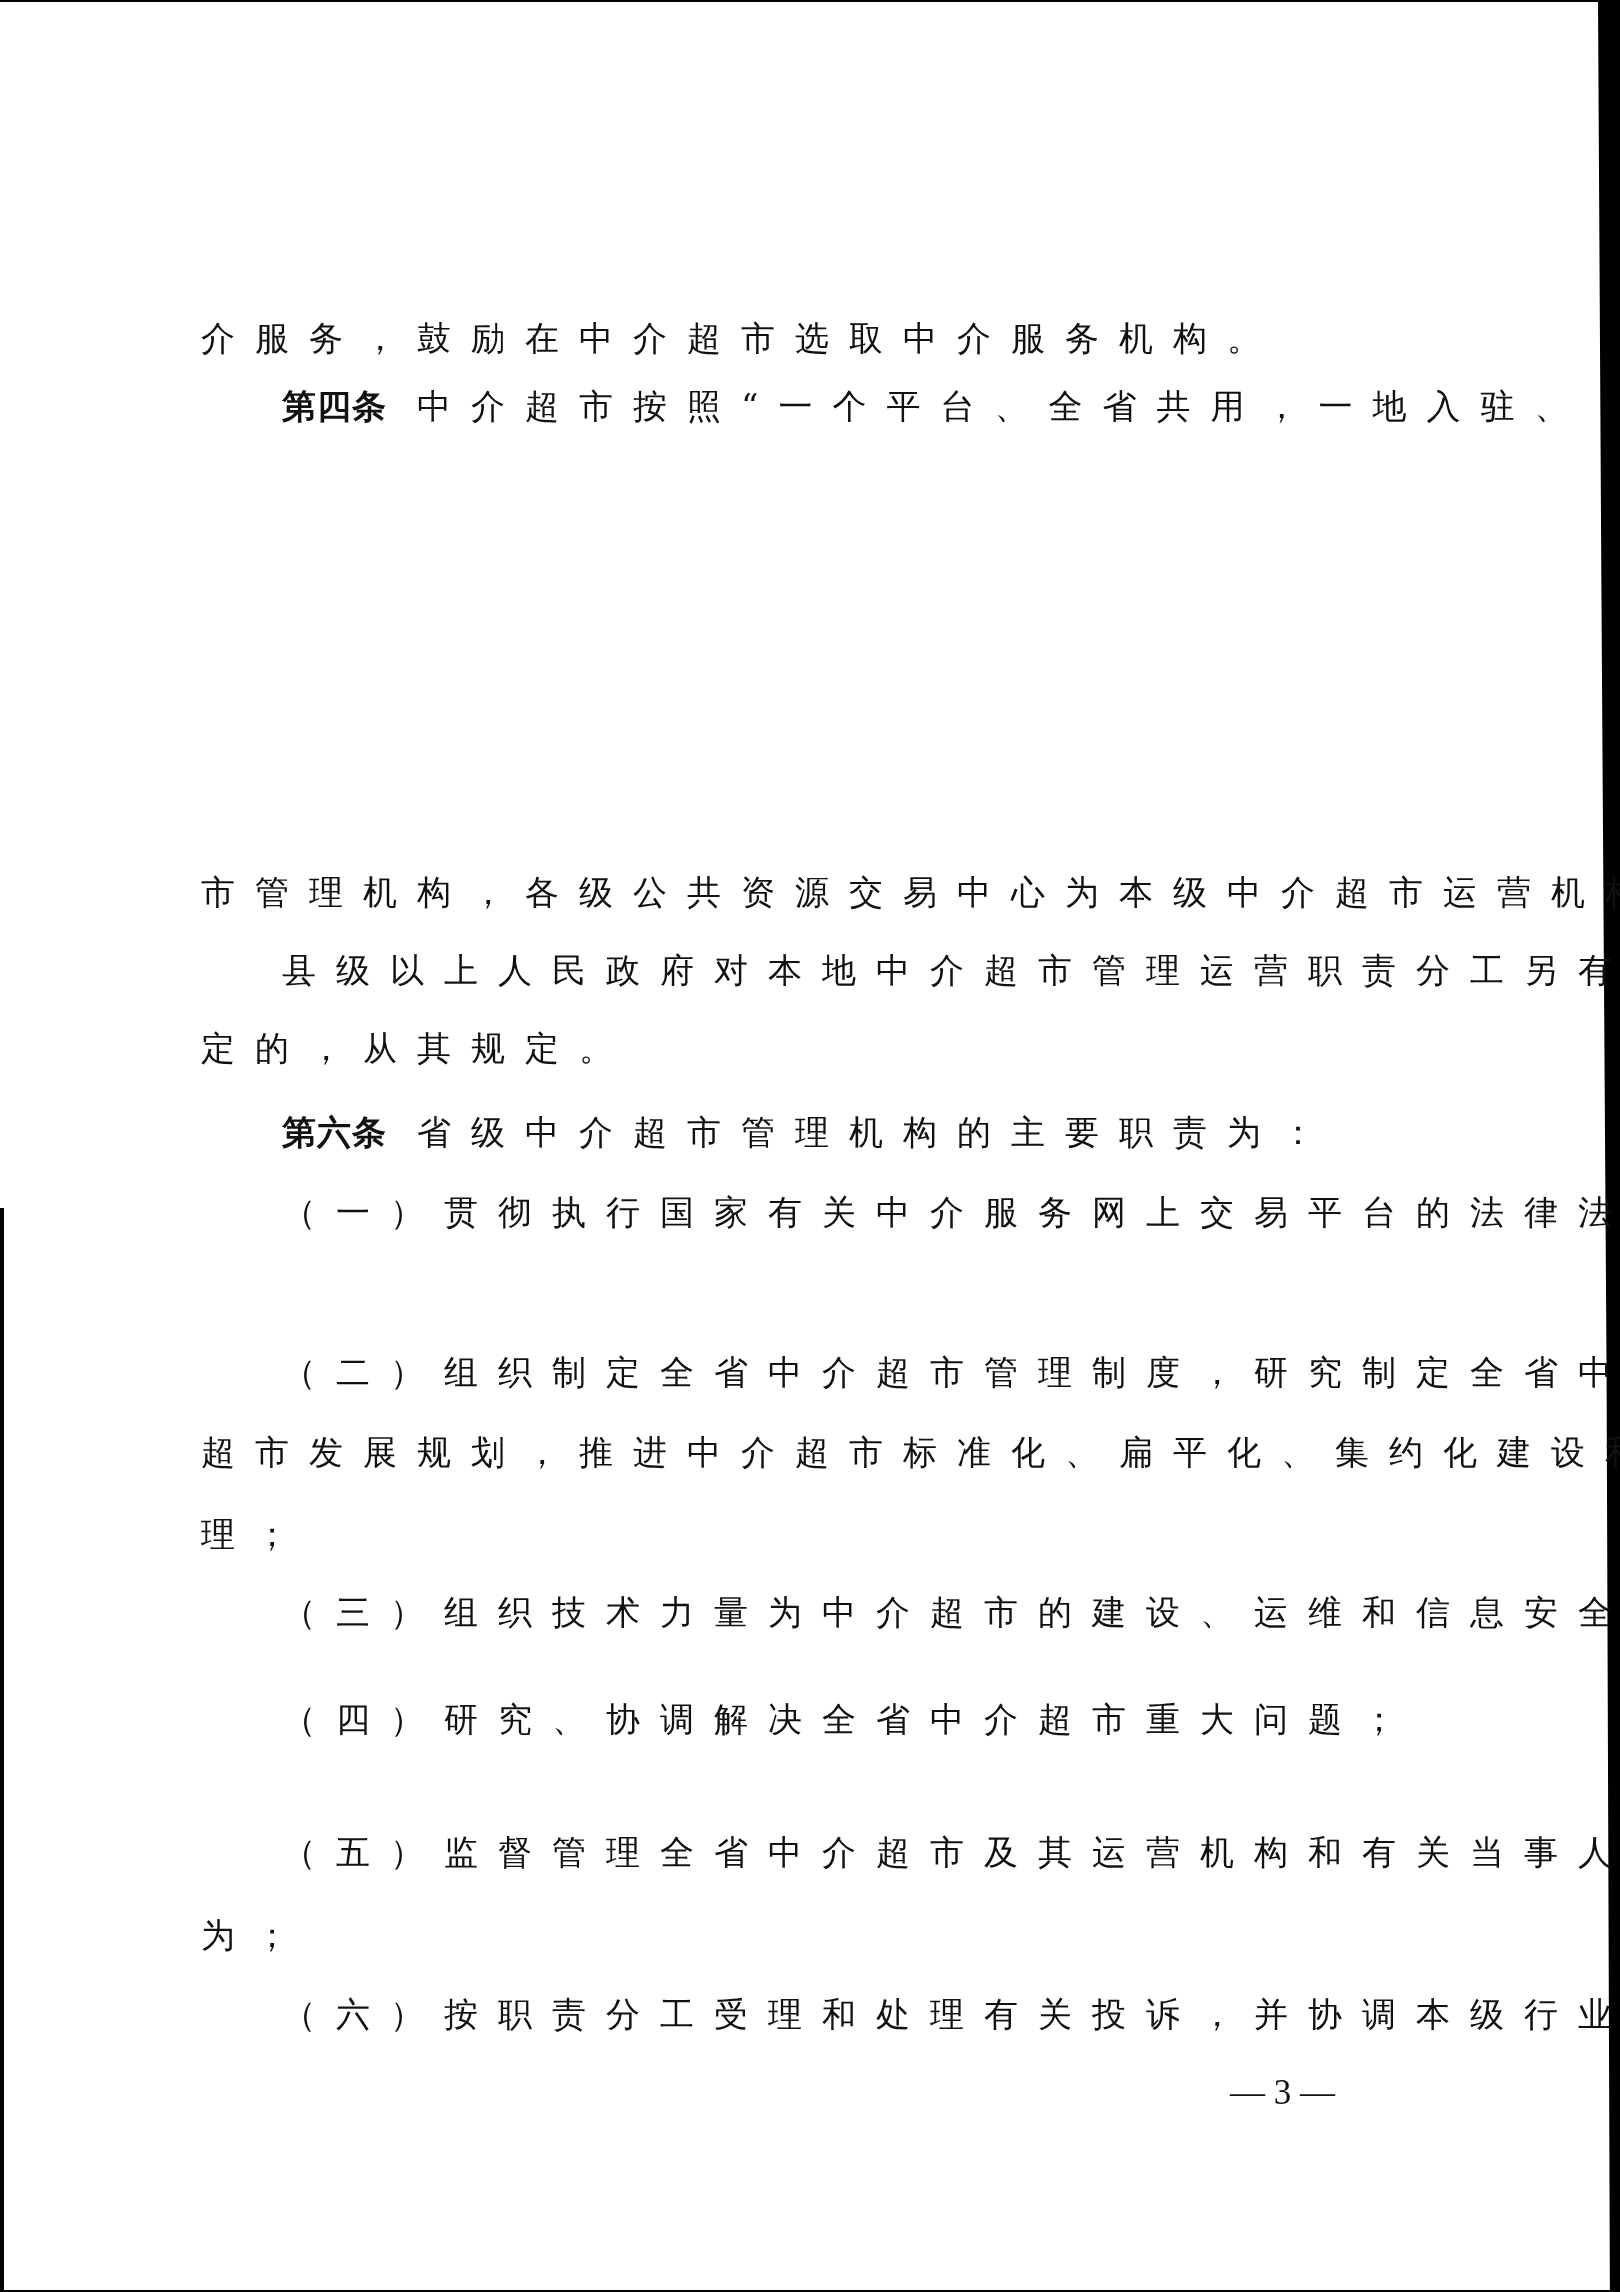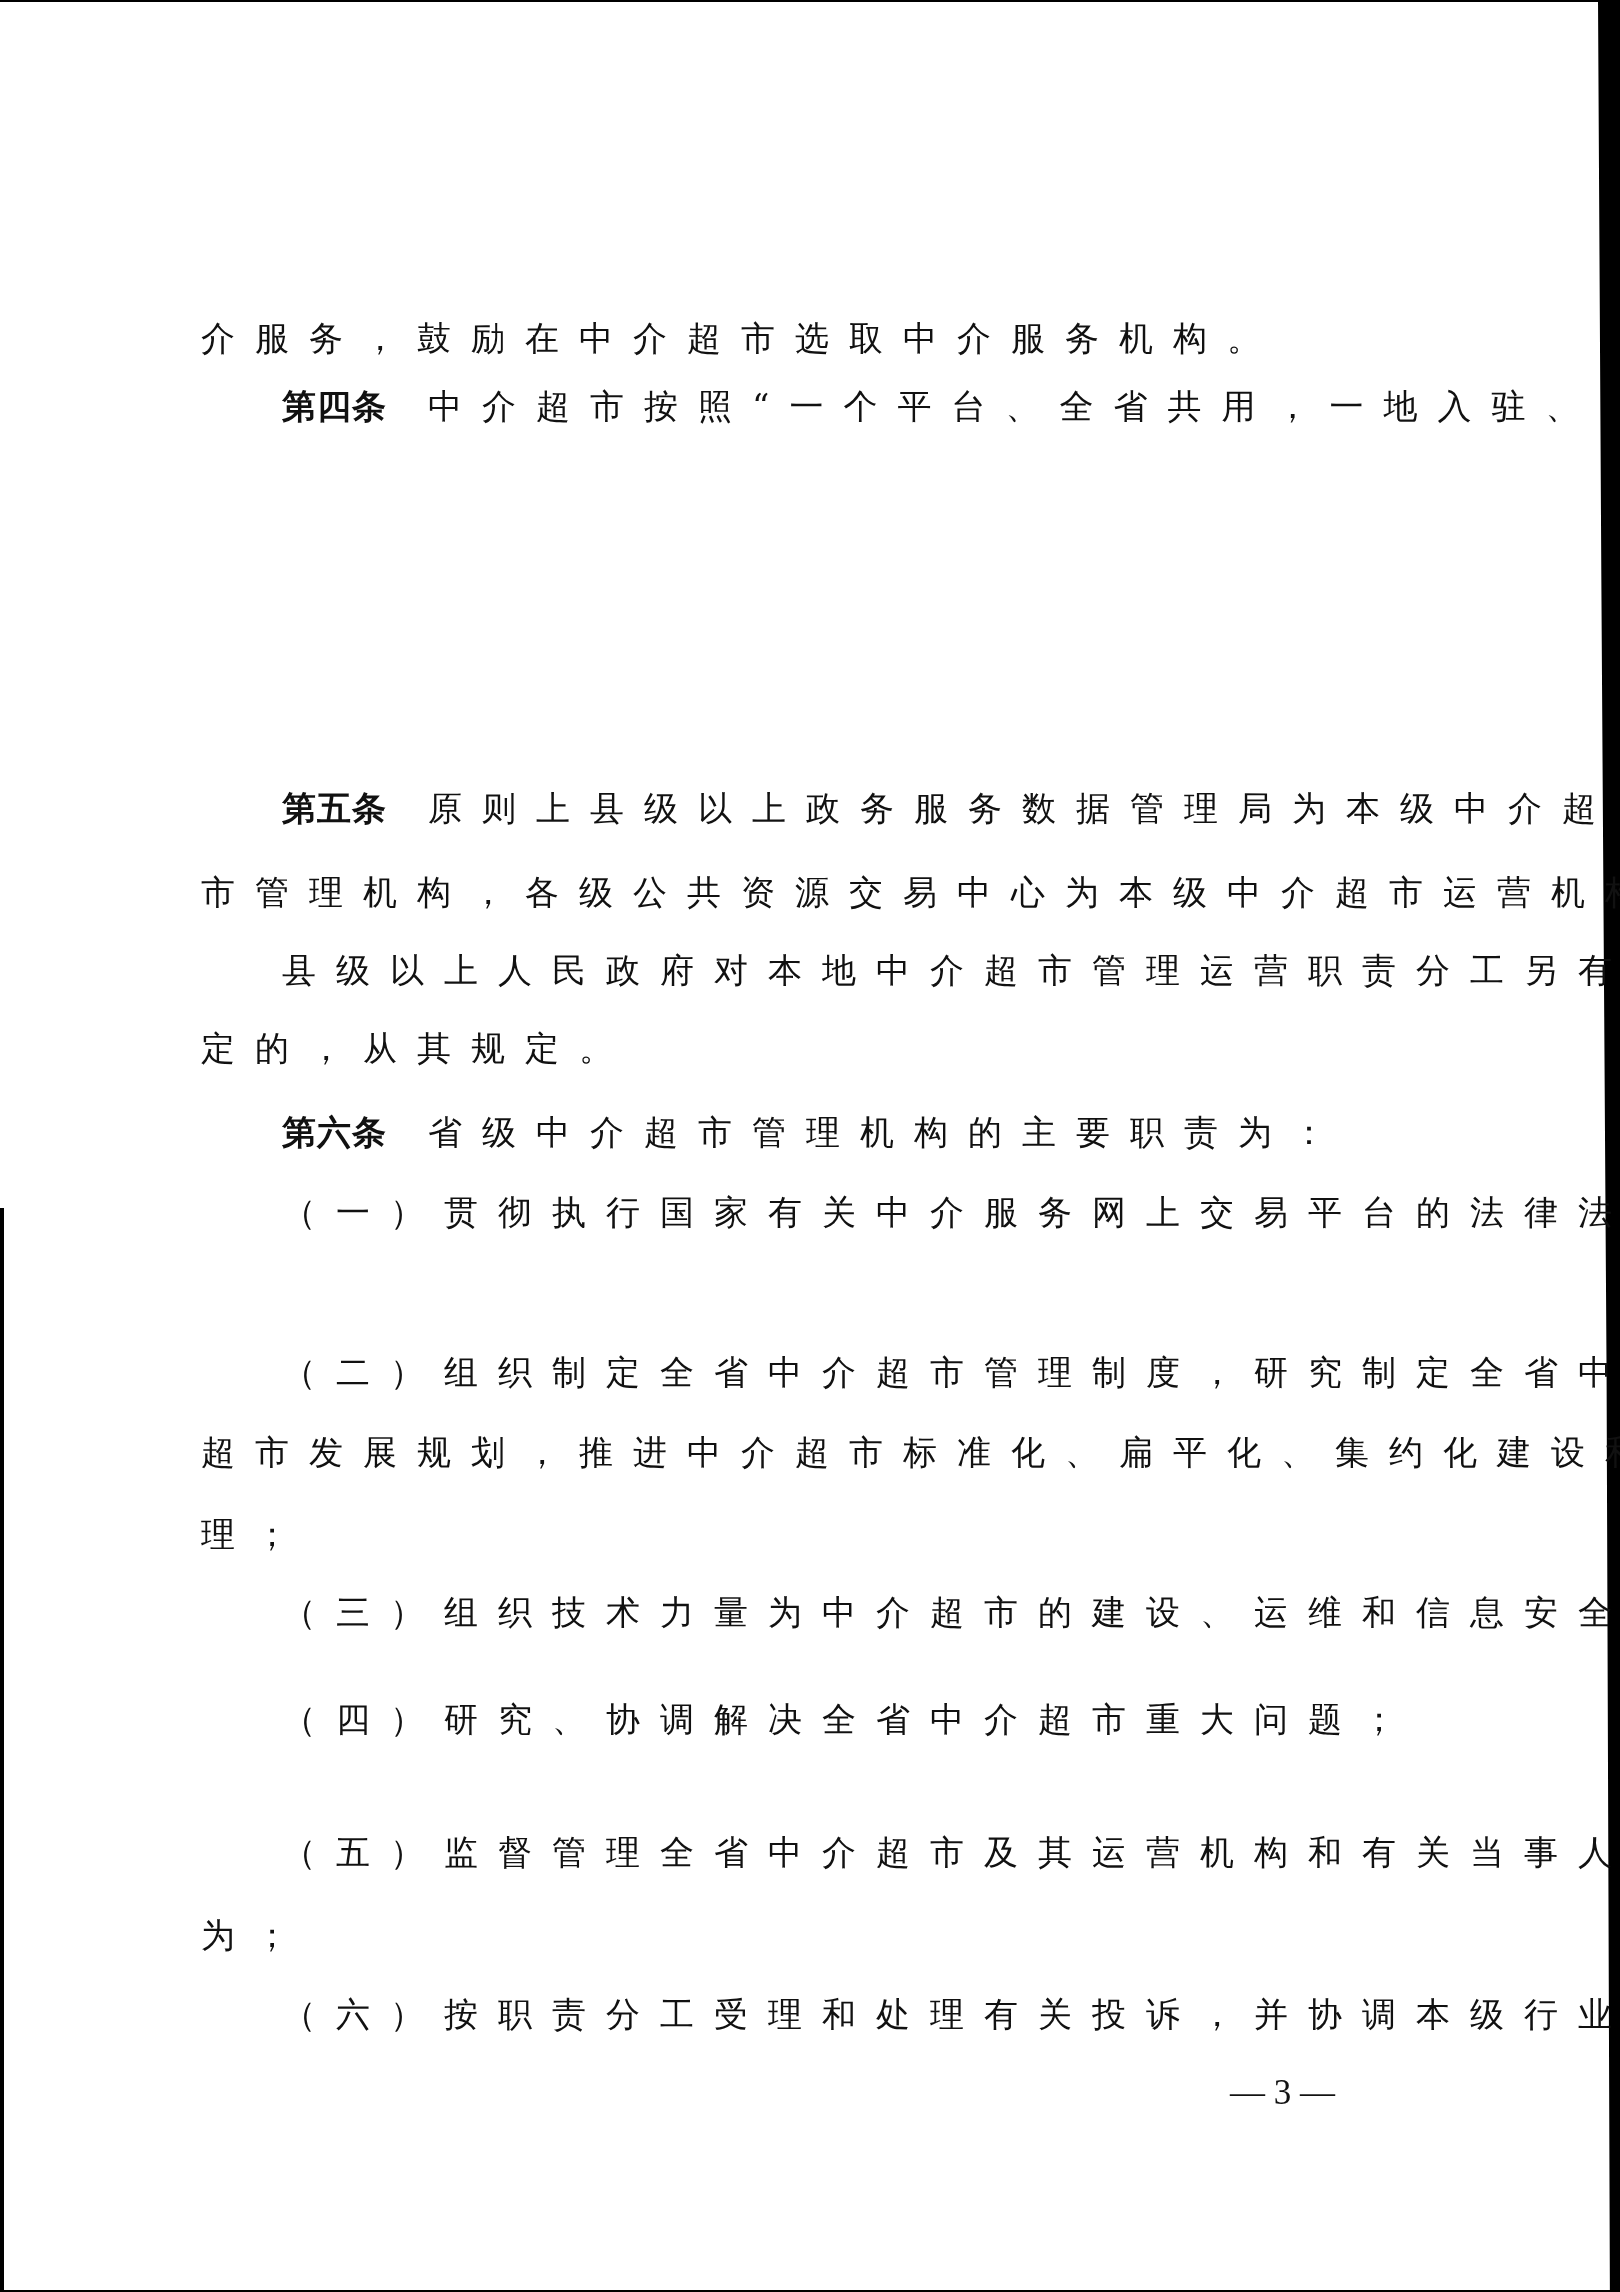--- a/index.html
+++ b/index.html
@@ -68,21 +68,21 @@
       text-align-last: left;
     }
     .line.indent {
       left: 282px;
       width: 1110px;
     }
     .bold {
       font-family: Liberation Sans, sans-serif;
       font-weight: bold;
       letter-spacing: 1px;
-      margin-right: 41px;
+      margin-right: 30px;
     }
     .heading {
       position: absolute;
       left: 0;
       width: 1620px;
       top: 662px;
       height: 59px;
       line-height: 59px;
       text-align: center;
       font-family: "DejaVu Sans", "Liberation Sans", sans-serif;
@@ -114,23 +114,20 @@
 
   <div class="line last" style="top:309px;">
     <span>介服务，鼓励在中介超市选取中介服务机构。</span>
   </div>
 
   <div class="line indent" style="top:377px;">
     <span class="bold">第四条</span><span>中介超市按照“一个平台、全省共用，一地入驻、</span>
   </div>
 
 
-  <div class="line indent" style="top:779px;">
-    <span class="bold">第五条</span><span>原则上县级以上政务服务数据管理局为本级中介超</span>
-  </div>
   <div class="line" style="top:863px;">
     <span>市管理机构，各级公共资源交易中心为本级中介超市运营机构。</span>
   </div>
   <div class="line indent" style="top:941px;">
     <span>县级以上人民政府对本地中介超市管理运营职责分工另有规</span>
   </div>
   <div class="line last" style="top:1019px;">
     <span>定的，从其规定。</span>
   </div>
 

